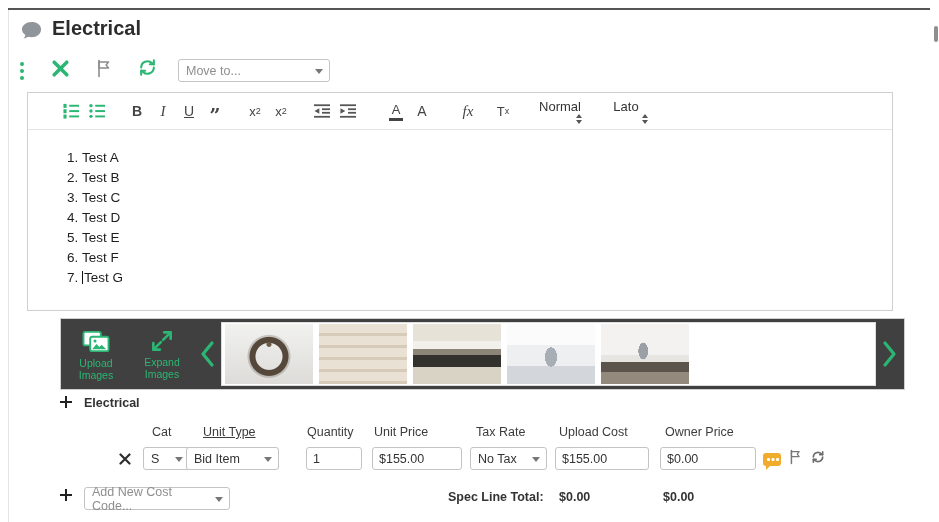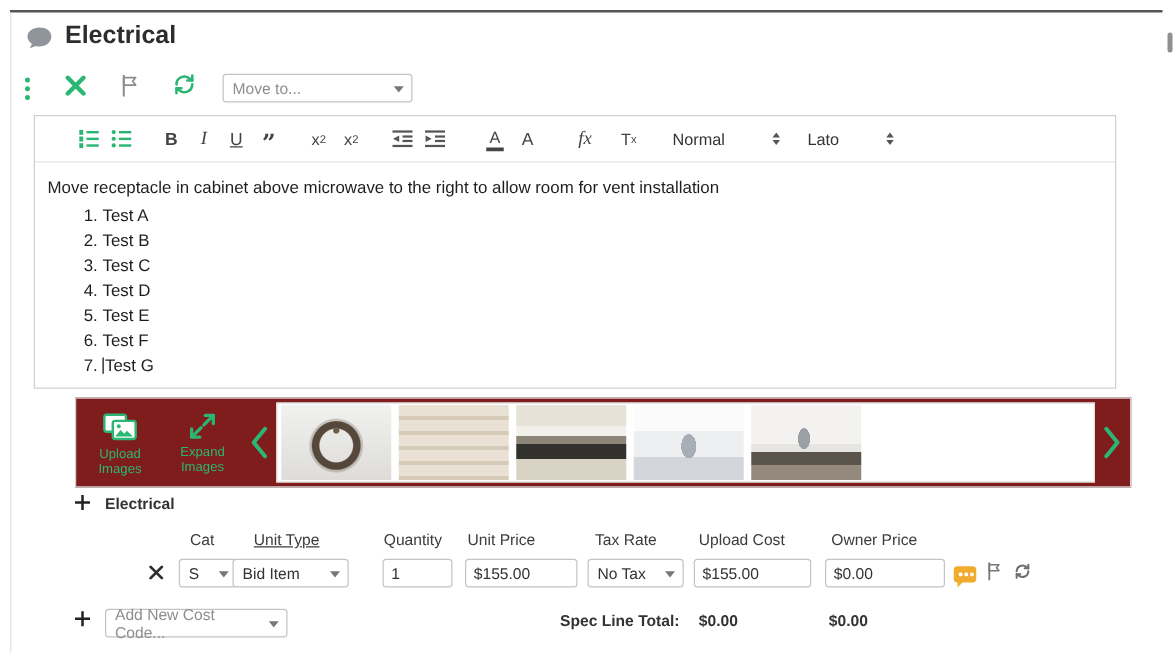--- a/index.html
+++ b/index.html
@@ -42,33 +42,33 @@
   .tbtn { height:24px; min-width:22px; display:flex; align-items:center; justify-content:center;
           margin-right:4px; color:#444; font-size:14px; cursor:pointer; }
   .ml9{margin-left:9px;} .ml14{margin-left:14px;} .ml15{margin-left:15px;} .ml22{margin-left:22px;} .ml20{margin-left:20px;text-align:right;}
   .b-bold{font-weight:700;} .b-italic{font-style:italic; font-family:"Liberation Serif",serif; font-size:15px;}
   .b-under{text-decoration:underline;}
   .b-quote{font-family:"DejaVu Serif",serif; font-weight:700; font-size:19px; padding-top:7px;}
   .subsup{font-size:13px;} .subsup sub,.subsup sup{font-size:9px;}
   .b-fontcolor{flex-direction:column; gap:1px; font-size:13px;}
   .b-fontcolor .bar{width:14px; height:3px; background:#444;}
   .b-fx{font-style:italic; font-family:"Liberation Serif",serif; font-size:15px;}
-  .dd { display:flex; align-items:center; cursor:pointer; color:#333; font-size:13px; }
+  .dd { display:flex; align-items:center; cursor:pointer; color:#333; font-size:13px;flex-direction:column; }
   .dd .arrows { margin-left:38px; display:flex; flex-direction:column; gap:2px; }
   .tri-up  { width:0;height:0;border-left:3.5px solid transparent;border-right:3.5px solid transparent;border-bottom:4px solid #555; }
   .tri-dn  { width:0;height:0;border-left:3.5px solid transparent;border-right:3.5px solid transparent;border-top:4px solid #555; }
 
   .ed-content { padding:12px 12px 0 10px; font-size:13.5px; color:#1e1e1e; cursor:text; }
   .ed-content p { margin:0; }
   .ed-content ol { margin:6px 0 0; padding-left:44px; line-height:20px; }
   .caret { display:inline-block; width:1px; height:13px; background:#111; margin-right:1px; vertical-align:-2px; }
 
   
   .gallery { position:absolute; left:60px; top:318px; width:845px; height:72px;
-             border:1px solid var(--border); display:flex; align-items:center; background:#7f1d1d; }
+             border:1px solid var(--border); display:flex; align-items:center; background:#404040; }
   .gal-btn { width:62px; display:flex; flex-direction:column; align-items:center; gap:2px; cursor:pointer; margin-left:4px; }
   .gal-btn .lbl { color:var(--green); font-size:10.5px; line-height:12px; text-align:center; width:48px; }
   .chev { cursor:pointer; margin:0 6px; display:flex; align-items:center; }
   .strip { flex:1; height:64px; border:1px solid #dcdcdc; background:#fff; display:flex;
            align-items:center; padding:1px 3px; gap:6px; overflow:hidden; }
   .thumb { width:88px; height:60px; flex:0 0 auto; cursor:pointer; }
   .th1 { background: radial-gradient(circle at 50% 34%, #6b5b49 0 2px, transparent 3px),
                      radial-gradient(circle at 50% 54%, transparent 0 13px, #55483b 14px 19px, rgba(85,72,59,.25) 20px 21px, transparent 22px),
                      linear-gradient(180deg,#f1f1ef,#dddcd9); }
   .th2 { background: repeating-linear-gradient(180deg,#e9e1d3 0 9px,#d6cbb8 9px 12px); }
@@ -227,21 +227,20 @@
     </span>
     <span class="dd ml22">
       <span>Lato</span>
       <span class="arrows">
           <span class="tri-up"></span>
           <span class="tri-dn"></span>
         </span>
     </span>
   </div>
   <div class="ed-content">
-    <p>Move receptacle in cabinet above microwave to the right to allow room for vent installation</p>
     <ol>
       <li><span>Test A</span></li>
       <li><span>Test B</span></li>
       <li><span>Test C</span></li>
       <li><span>Test D</span></li>
       <li><span>Test E</span></li>
       <li><span>Test F</span></li>
       <li><span class="caret"></span><span>Test G</span></li>
     </ol>
   </div>

